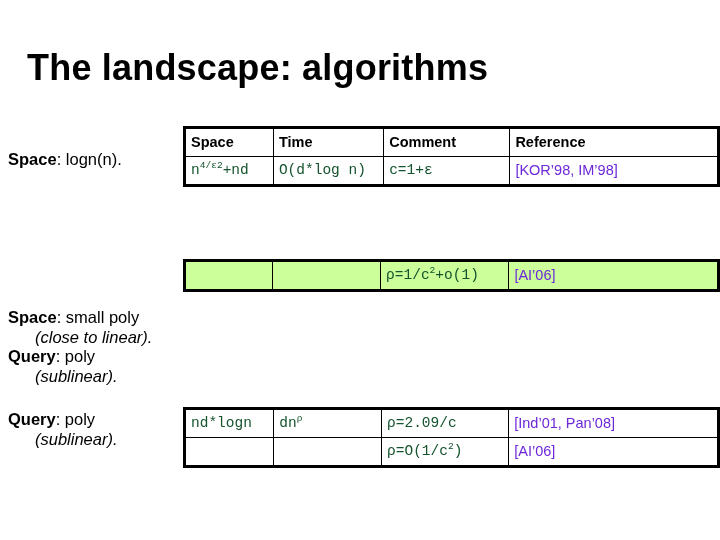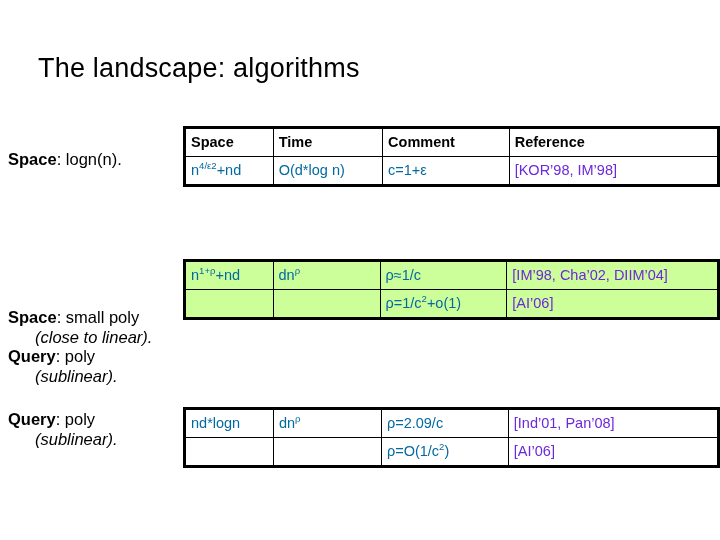--- a/index.html
+++ b/index.html
@@ -11,26 +11,26 @@
     height: 540px;
     background: #ffffff;
     font-family: "Liberation Sans", sans-serif;
     overflow: hidden;
     position: relative;
   }
 
   
   .slide-title {
     position: absolute;
-    left: 38px;
+    left: 27px;
     top: 50px;
-    font-size: 27px;
+    font-size: 36px;
     line-height: 36px;
     color: #000000;
-    font-weight: 400;
+    font-weight: 700;
     letter-spacing: 0.2px;
     white-space: nowrap;
   }
 
   
   .desc {
     position: absolute;
     left: 8px;
     color: #000000;
     font-size: 16.5px;
@@ -62,21 +62,21 @@
     font-weight: normal;
     height: 22px;
     overflow: hidden;
     white-space: nowrap;
   }
   .tbl th {
     font-weight: bold;
     color: #000000;
     font-size: 14.5px;
   }
-  .formula { color: #0369a1; }
+  .formula { color: #14532d; font-family: Liberation Mono, monospace; }
   .refs    { color: #6d28d9; }
 
   .c-space   { width: 78px; }
   .c-time    { width: 100px; }
   .c-comment { width: 118px; }
   .c-ref     { width: 202px; }
 
   sup { font-size: 0.66em; vertical-align: super; line-height: 0; }
 
   
@@ -116,26 +116,20 @@
 <div class="desc" id="desc-2">
   <span class="line"><b>Space</b><span>: small poly</span></span>
   <span class="line indent"><span>(close to linear).</span></span>
   <span class="line"><b>Query</b><span>: poly</span></span>
   <span class="line indent"><span>(sublinear).</span></span>
 </div>
 
 <table class="tbl" id="table-2">
   <tbody>
     <tr>
-      <td class="c-space formula"><span>n</span><sup>1+ρ</sup><span>+nd</span></td>
-      <td class="c-time formula"><span>dn</span><sup>ρ</sup></td>
-      <td class="c-comment formula">ρ≈1/c</td>
-      <td class="c-ref refs">[IM’98, Cha’02, DIIM’04]</td>
-    </tr>
-    <tr>
       <td class="c-space formula"><span></span></td>
       <td class="c-time formula"><span></span></td>
       <td class="c-comment formula"><span>ρ=1/c</span><sup>2</sup><span>+o(1)</span></td>
       <td class="c-ref refs">[AI’06]</td>
     </tr>
   </tbody>
 </table>
 
 <div class="desc" id="desc-3">
   <span class="line"><b>Query</b><span>: poly</span></span>

